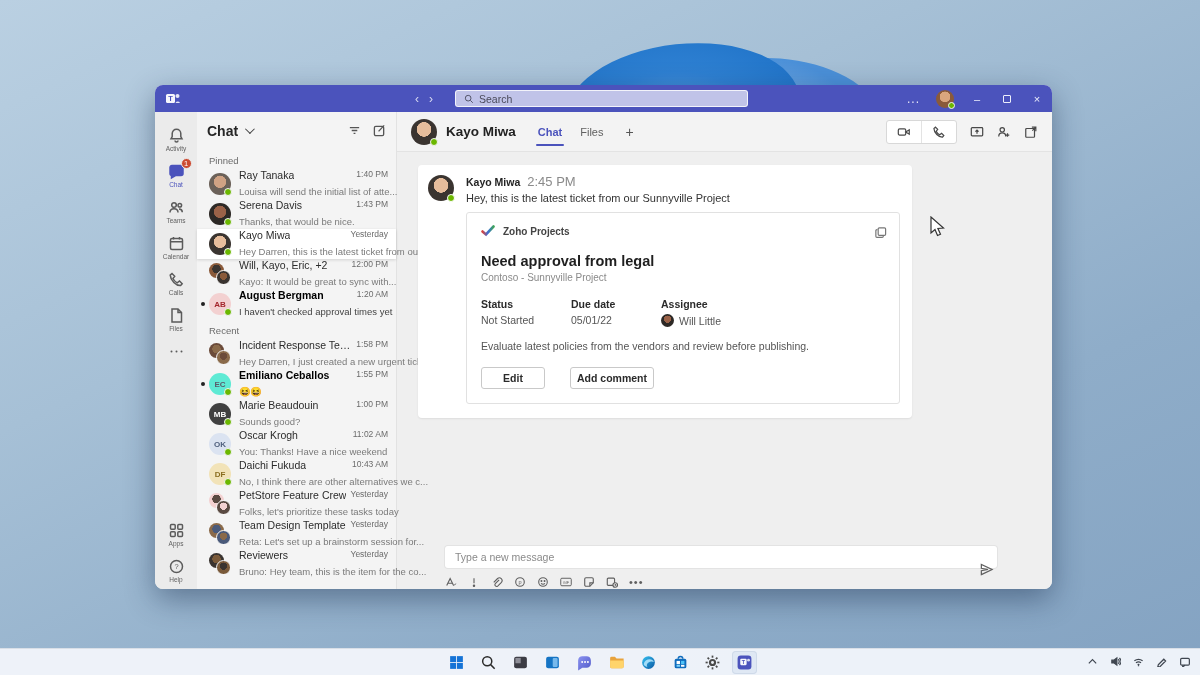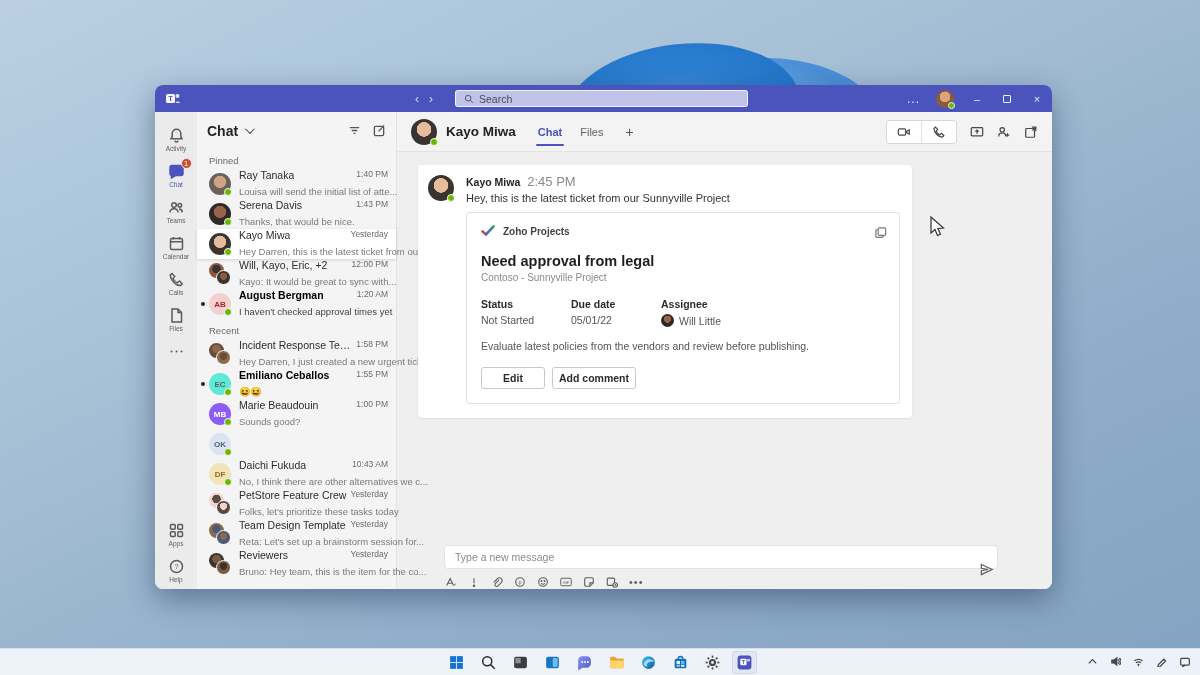--- a/index.html
+++ b/index.html
@@ -112,21 +112,21 @@
   .copy-btn svg { width:13px; height:13px; stroke:#777; fill:none; stroke-width:1.3; }
   .ticket-title { font-size:14.5px; font-weight:bold; color:#1f1f1f; margin-top:16px; }
   .ticket-sub { font-size:10px; color:#8a8a8a; margin-top:3px; }
   .fields { display:flex; margin-top:15px; }
   .field { width:90px; }
   .field:nth-child(3) { width:auto; }
   .f-label { font-size:10.5px; font-weight:bold; color:#2b2b2b; }
   .f-value { font-size:10.5px; color:#555; margin-top:4px; display:flex; align-items:center; gap:5px; }
   .mini-av { width:13px; height:13px; border-radius:50%; background:radial-gradient(circle at 50% 40%, #9a6248 35%, #2d2926 37%); flex:none; }
   .ticket-desc { font-size:10.5px; color:#555; margin-top:13px; }
-  .ticket-btns { display:flex; gap:7px; margin-top:15px; }
+  .ticket-btns { display:flex; gap:25px; margin-top:15px; }
   .tbtn { background:#fff; border:1px solid #c9c9c9; border-radius:3px; font-size:10.5px; color:#2b2b2b;
     padding:4px 0; text-align:center; cursor:pointer; font-family:inherit; font-weight:bold;}
   .tbtn.edit { width:64px; }
   .tbtn.addc { width:84px; }
 
   
   .compose { flex:none; padding:4px 55px 0 48px; position:relative; }
   .compose-input { height:22px; background:#fff; border-radius:3px; box-shadow:0 0 0 1px #e3e3e3;
     display:flex; align-items:center; padding:0 10px; font-size:10.5px; color:#8a8a8a; }
   .compose-tools { display:flex; align-items:center; gap:11px; margin-top:7px; height:14px; }
@@ -340,29 +340,34 @@
             <div class="citem unread">
               <span class="udot"></span>
               <span class="av ini" style="background:#5eead4;color:#5b5b6b">EC<span class="presence"></span></span>
               <span class="ctxt"><span class="crow1">
                   <span class="cname">Emiliano Ceballos</span>
          <span class="ctime">1:55 PM</span>
                 </span>
          <span class="cprev">😆😆</span></span>
             </div>
             <div class="citem">
-              <span class="av ini" style="background:#8b5cf6;color:#ffffff">MB<span class="presence"></span></span>
+              <span class="av ini" style="background:#404040;color:#ffffff">MB<span class="presence"></span></span>
               <span class="ctxt"><span class="crow1">
                   <span class="cname">Marie Beaudouin</span>
          <span class="ctime">1:00 PM</span>
                 </span>
          <span class="cprev">Sounds good?</span></span>
             </div>
             <div class="citem">
               <span class="av ini" style="background:#dbe3f1;color:#51617f">OK<span class="presence"></span></span>
+              <span class="ctxt"><span class="crow1">
+                  <span class="cname">Oscar Krogh</span>
+         <span class="ctime">11:02 AM</span>
+                </span>
+         <span class="cprev">You: Thanks! Have a nice weekend</span></span>
             </div>
             <div class="citem">
               <span class="av ini" style="background:#f2e3b8;color:#8a6d1f">DF<span class="presence"></span></span>
               <span class="ctxt"><span class="crow1">
                   <span class="cname">Daichi Fukuda</span>
          <span class="ctime">10:43 AM</span>
                 </span>
          <span class="cprev">No, I think there are other alternatives we c...</span></span>
             </div>
             <div class="citem">

